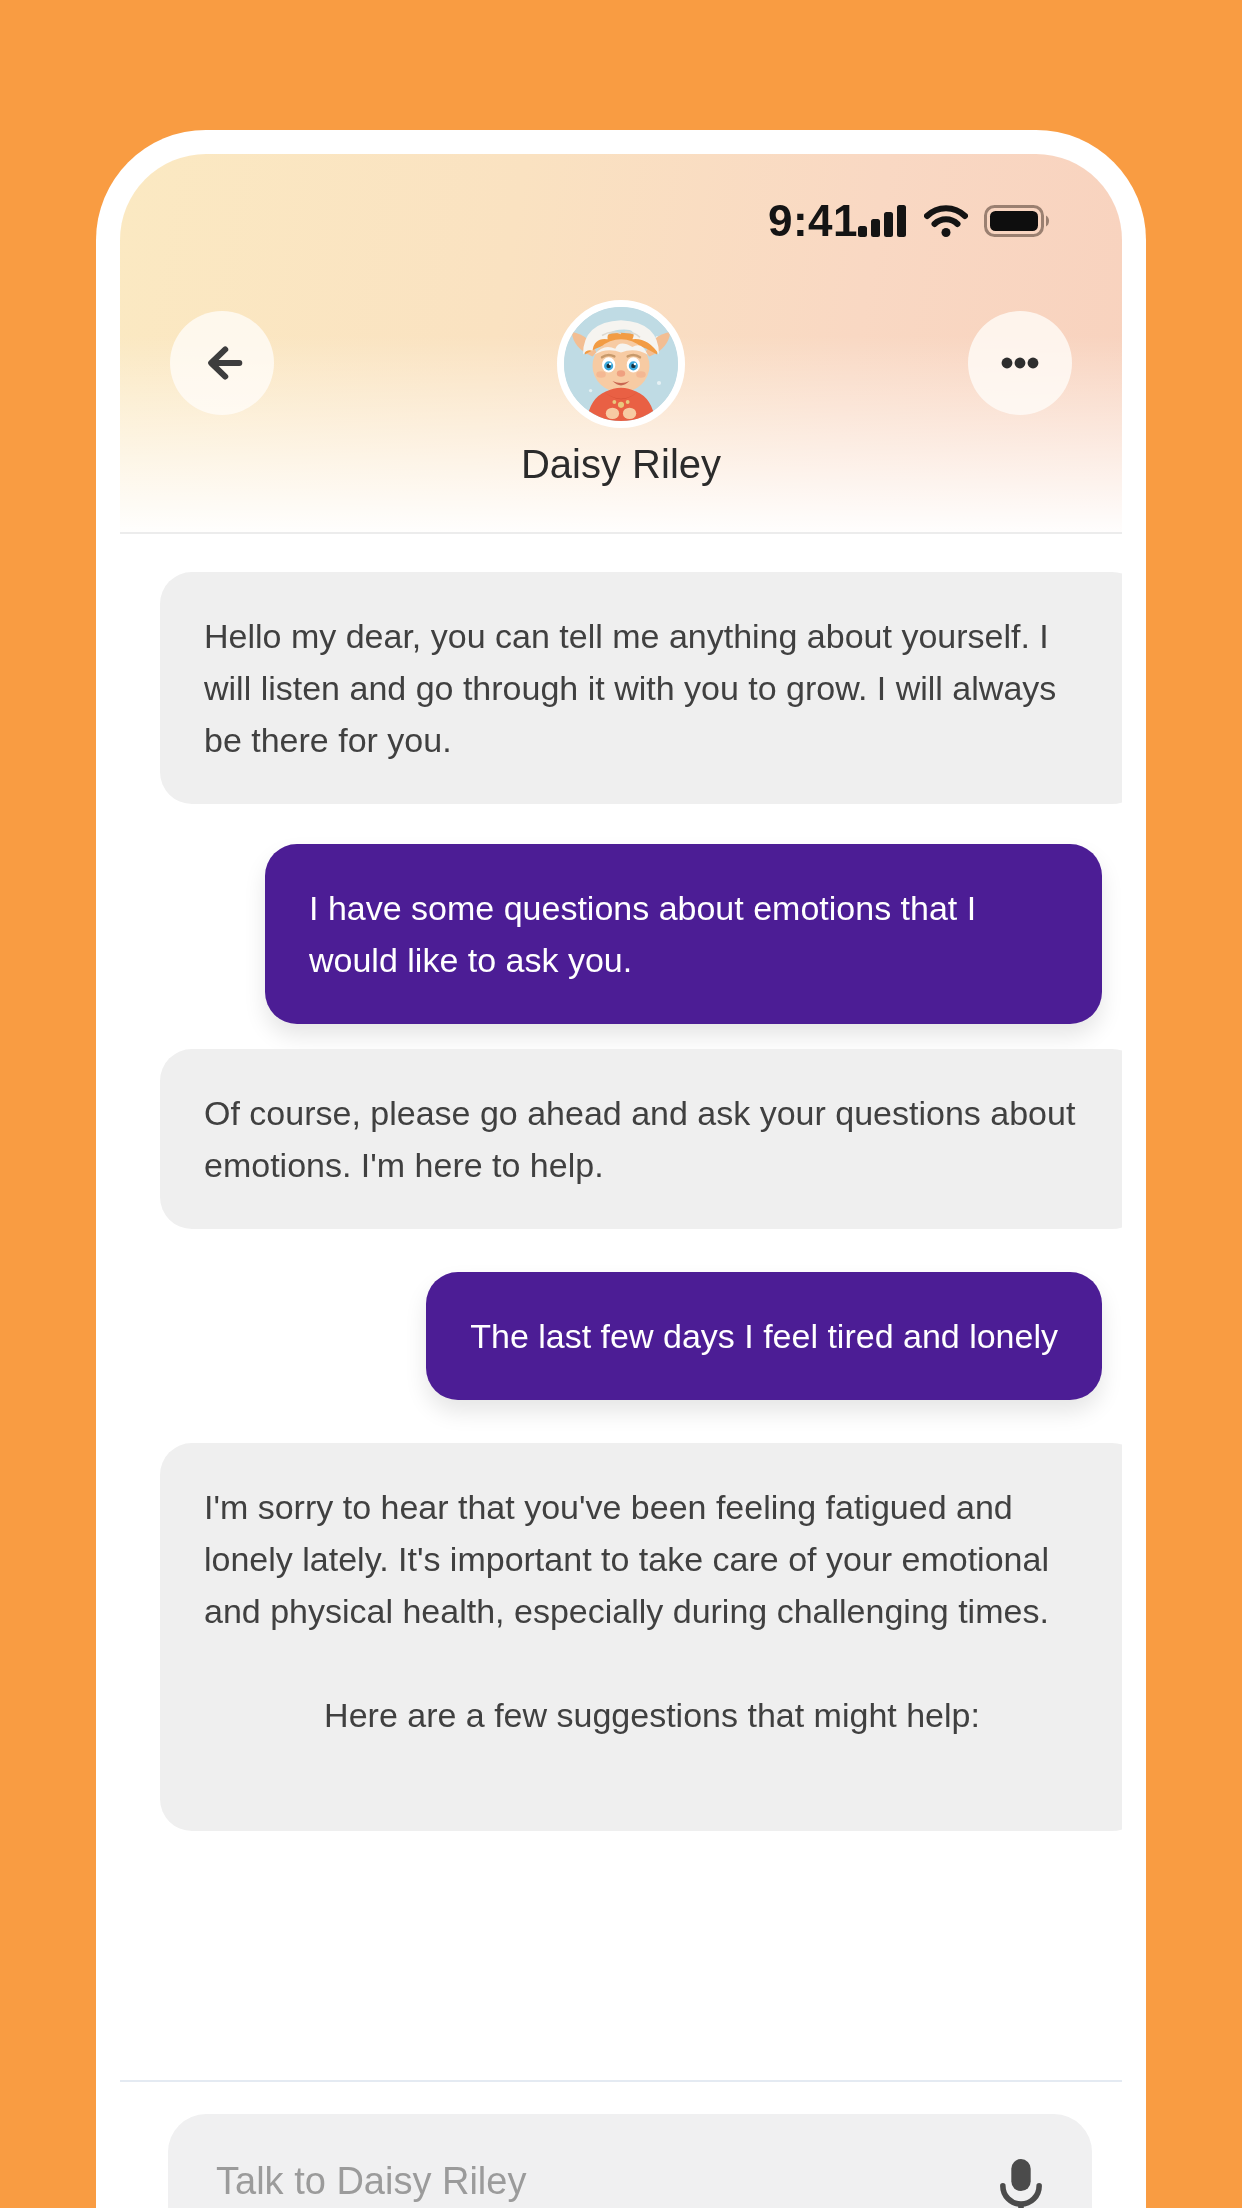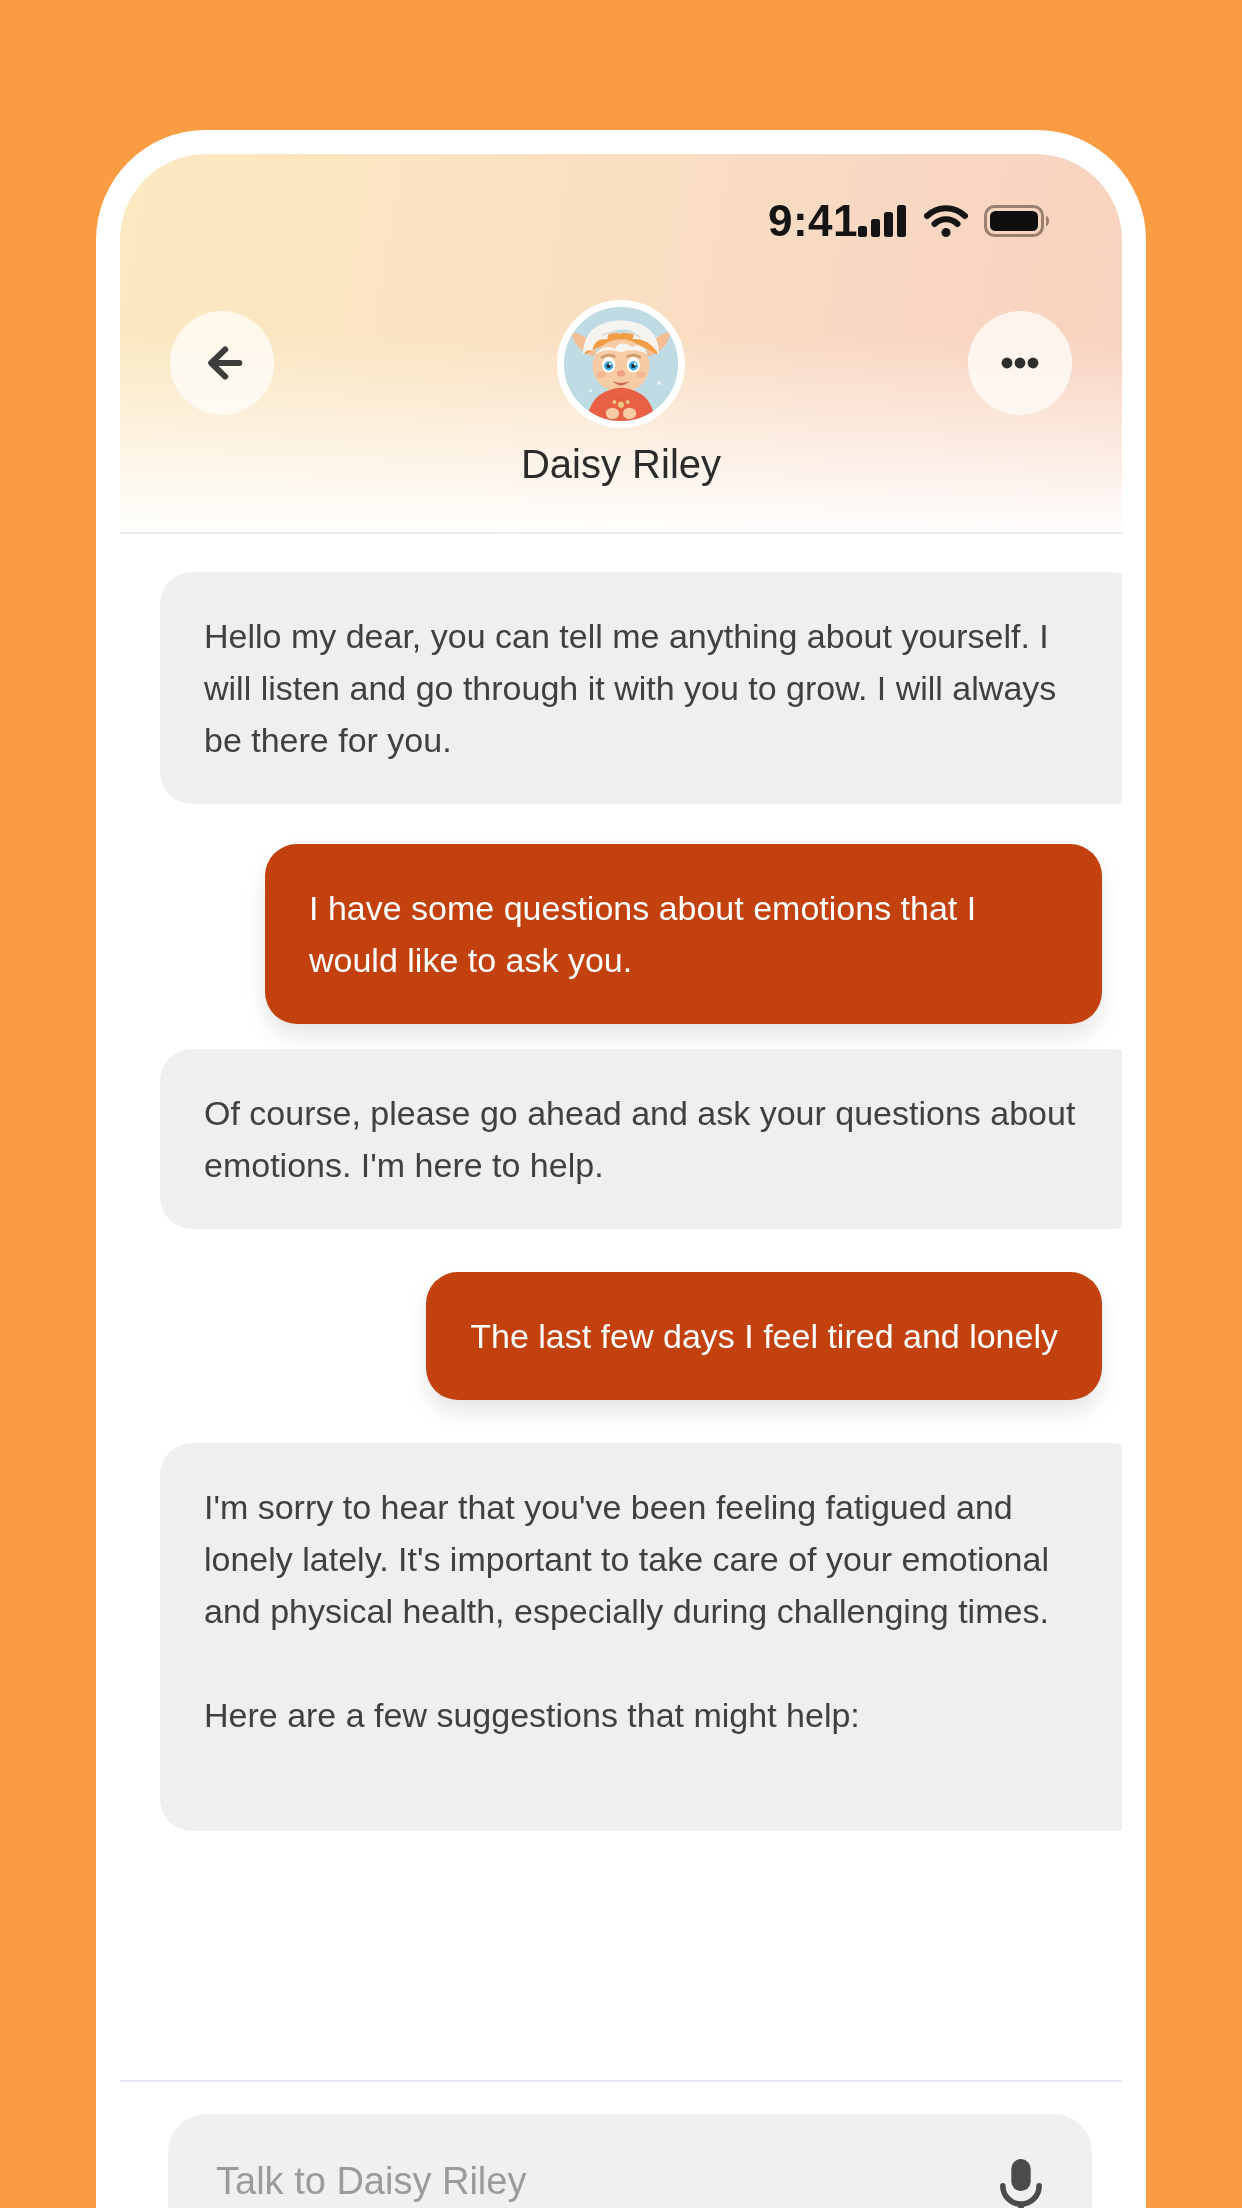--- a/index.html
+++ b/index.html
@@ -85,29 +85,29 @@
   .bubble {
     font-size: 34px; line-height: 52px;
     padding: 38px 44px;
     border-radius: 32px;
   }
   .bubble.ai {
     background: #EFEFEF; color: #404040;
     align-self: flex-start; width: 984px;
   }
   .bubble.user {
-    background: #c2410c; color: #ffffff;
+    background: #4c1d95; color: #ffffff;
     align-self: flex-end; max-width: 837px;
     box-shadow: 0 12px 22px rgba(0,0,0,0.10);
   }
   .bubble.m40 { margin-top: 40px; }
   .bubble.m25 { margin-top: 25px; }
   .bubble.m43 { margin-top: 43px; }
   .bubble p { margin: 0; }
-  .bubble p + p { margin-top: 52px; }
+  .bubble p + p { margin-top: 52px; text-align: center; }
   .bubble.cutoff { padding-bottom: 90px; }
 
   
   .composer-panel {
     position: absolute; left: 0; right: 0; bottom: 0;
     height: 180px;
     background: #ffffff;
     border-top: 2px solid #E4EAF2;
   }
   .input-bar {

